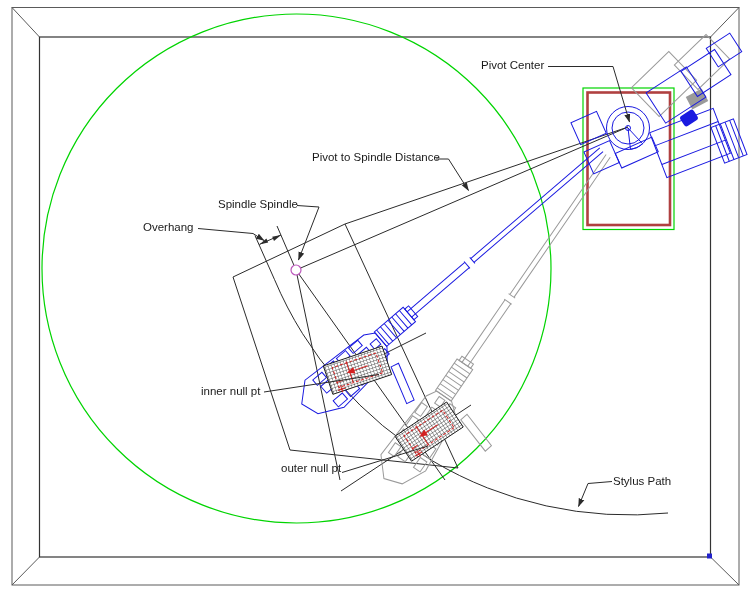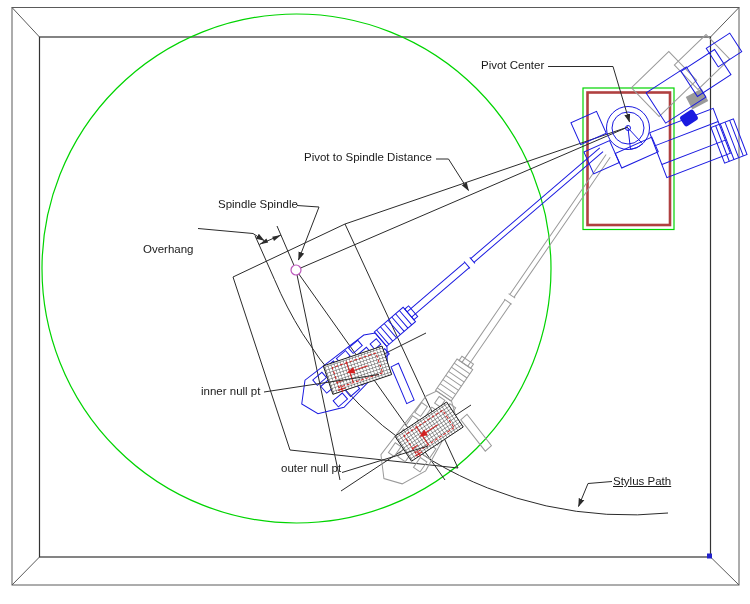--- a/index.html
+++ b/index.html
@@ -171,20 +171,20 @@
     <path d="M436,159 L448.5,159 L468.5,190.5" marker-end="url(#arr)"></path>
     <path d="M297,205.5 L319,207 L298.5,260" marker-end="url(#arr)"></path>
     <path d="M198,228.5 L253,233.5 L264,240.5" marker-end="url(#arr)"></path>
     <path d="M264,392 L379,374.5"></path>
     <path d="M342,472.5 L428,446"></path>
     <path d="M612,481.5 L588,483.5 L578.5,506.5" marker-end="url(#arr)"></path>
   </g>
 </svg>
 
 <div class="lbl" style="left:481px;top:59px;">Pivot Center</div>
-<div class="lbl" style="left:304px;top:151px;">Pivot to Spindle Distance</div>
+<div class="lbl" style="left:312px;top:151px;">Pivot to Spindle Distance</div>
 <div class="lbl" style="left:218px;top:198px;">Spindle Spindle</div>
-<div class="lbl" style="left:143px;top:221px;margin-top:22px;">Overhang</div>
+<div class="lbl" style="left:143px;top:221px;">Overhang</div>
 <div class="lbl" style="left:201px;top:385px;text-align:right;">inner null pt</div>
 <div class="lbl" style="left:281px;top:462px;">outer null pt</div>
-<div class="lbl" style="left:613px;top:475px;text-decoration:underline;">Stylus Path</div>
+<div class="lbl" style="left:613px;top:475px;">Stylus Path</div>
 
 </div>
 
 </body></html>

